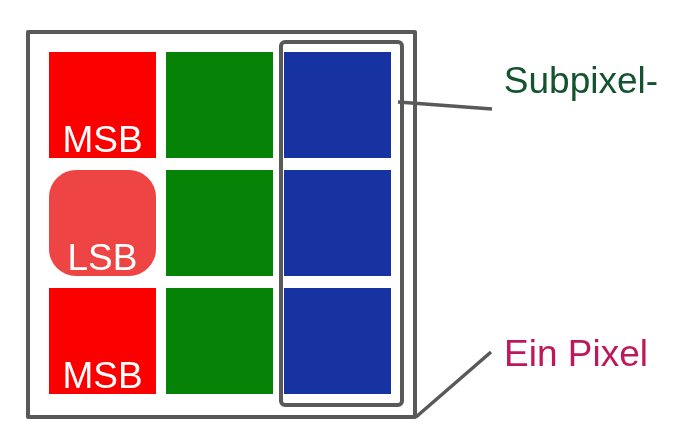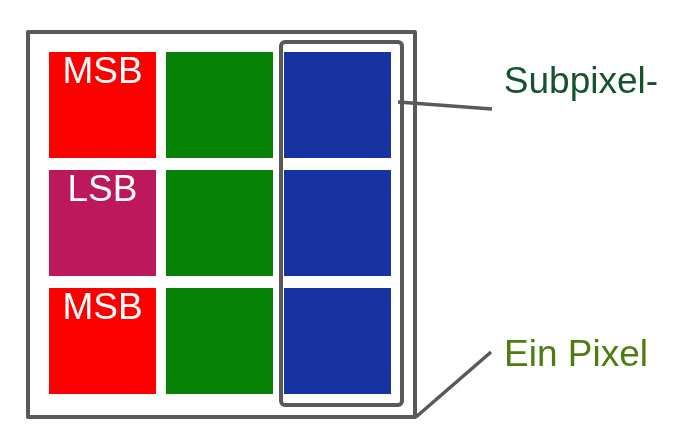--- a/index.html
+++ b/index.html
@@ -33,21 +33,21 @@
     height: 359px;  
     border: 4px solid #595959;
     border-radius: 6px;
     background: transparent;
   }
   .sq {
     position: absolute;
     width: 107px;
     height: 106px;
     display: flex;
-    align-items: flex-start;
+    align-items: flex-end;
     justify-content: center;
   }
   .sq .sq-label {
     color: #ffffff;
     font-size: 37px;
     line-height: 1;
     letter-spacing: 0px;
   }
   
   .c0 { left: 49px; }
@@ -95,21 +95,21 @@
 <div class="canvas">
 
   <div class="outer-box" style="border-color: rgb(89, 89, 89);"></div>
 
   <div class="sq c0 r0" style="background-color: rgb(252, 0, 0);">
     <span class="sq-label" style="color: rgb(255, 255, 255);">MSB</span>
   </div>
   <div class="sq c1 r0" style="background-color: rgb(6, 131, 6);"></div>
   <div class="sq c2 r0" style="background-color: rgb(23, 51, 162);"></div>
 
-  <div class="sq c0 r1" style="background-color: #be185d;">
+  <div class="sq c0 r1" style="background-color: #ef4444; border-radius: 27px;">
     <span class="sq-label" style="color: rgb(255, 255, 255);">LSB</span>
   </div>
   <div class="sq c1 r1" style="background-color: rgb(6, 131, 6);"></div>
   <div class="sq c2 r1" style="background-color: rgb(23, 51, 162);"></div>
 
   <div class="sq c0 r2" style="background-color: rgb(252, 0, 0);">
     <span class="sq-label" style="color: rgb(255, 255, 255);">MSB</span>
   </div>
   <div class="sq c1 r2" style="background-color: rgb(6, 131, 6);"></div>
   <div class="sq c2 r2" style="background-color: rgb(23, 51, 162);"></div>
@@ -118,15 +118,15 @@
 
   <svg class="leader-svg" viewBox="0 0 676 447" xmlns="http://www.w3.org/2000/svg">
     <line x1="398" y1="102" x2="492" y2="109" style="stroke: rgb(89, 89, 89);"></line>
     <line x1="416" y1="417" x2="491" y2="352" style="stroke: rgb(89, 89, 89);"></line>
   </svg>
 
   <div class="annotation annotation-subpixel" style="color: #14532d;">
     <div>Subpixel-</div>
   </div>
 
-  <div class="annotation annotation-einpixel" style="color: #4d7c0f;">Ein Pixel</div>
+  <div class="annotation annotation-einpixel" style="color: #be185d;">Ein Pixel</div>
 
 </div>
 
 </body></html>

